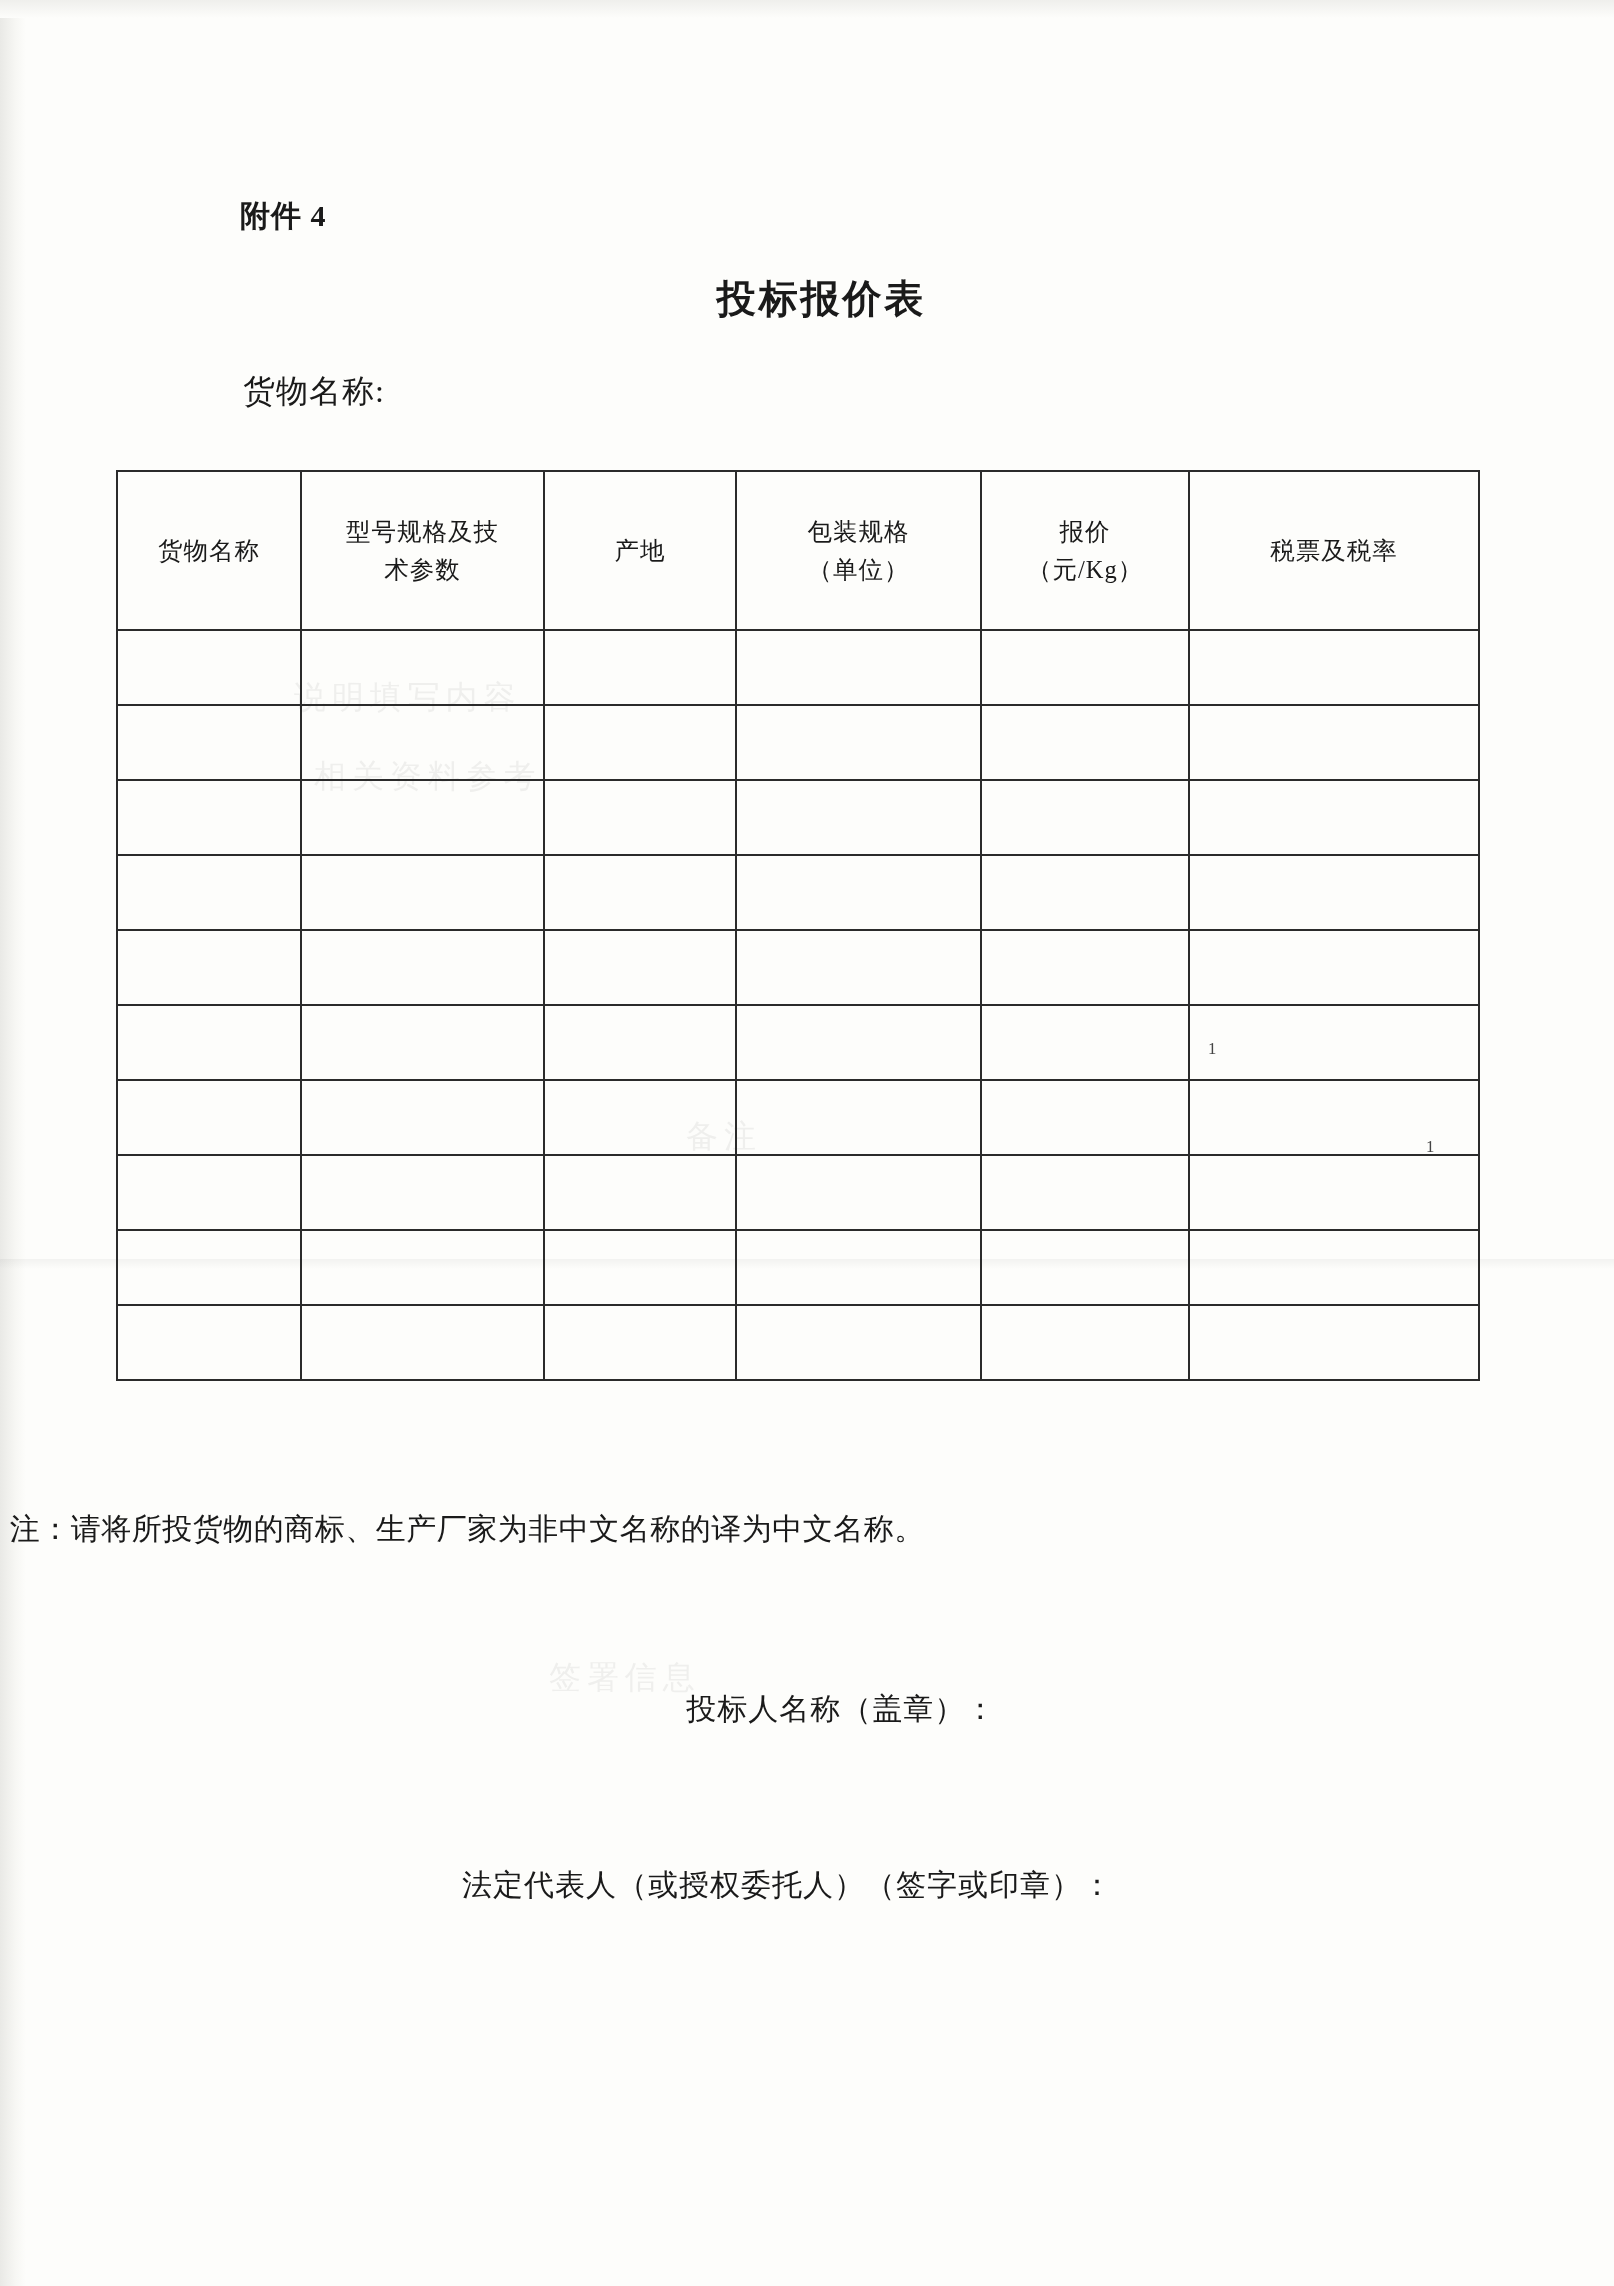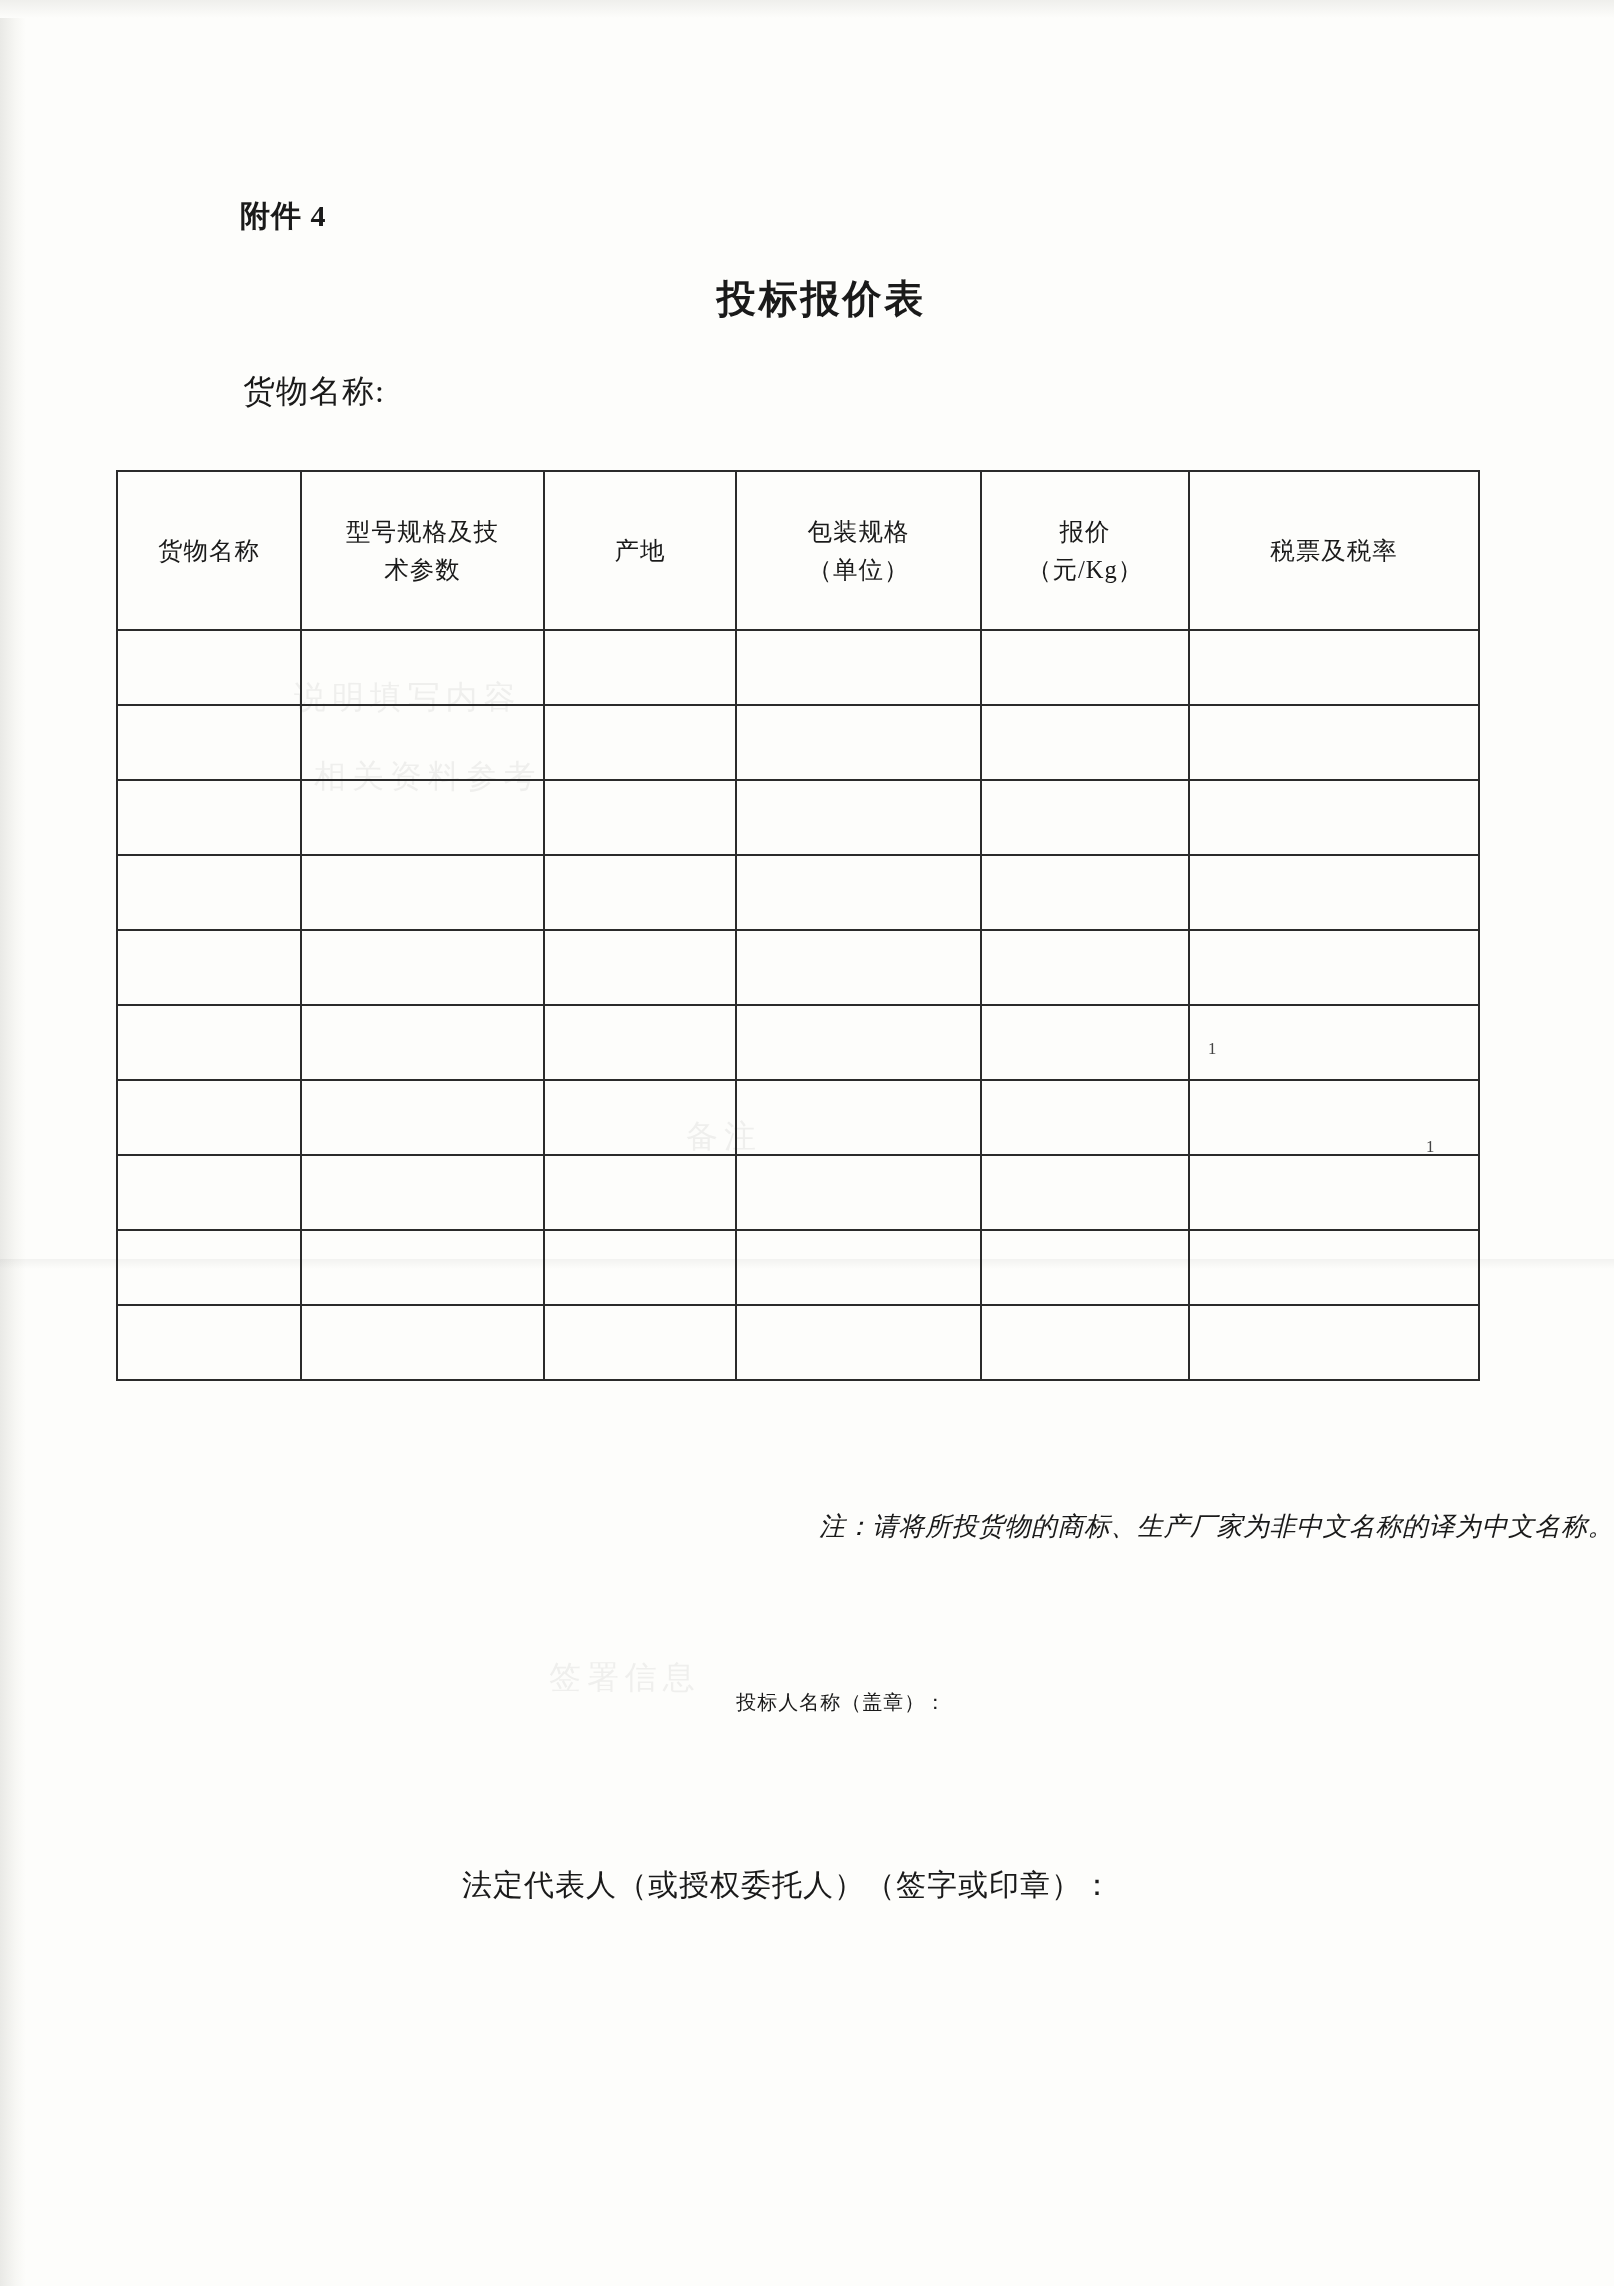--- a/index.html
+++ b/index.html
@@ -112,33 +112,32 @@
     color: #444;
     font-family: "Liberation Serif", serif;
   }
   .stray-1 { left: 1208px; top: 1039px; }
   .stray-2 { left: 1426px; top: 1137px; }
 
   .note {
     position: absolute;
     left: 0; right: 0;
     top: 1509px;
-    text-align: right;
-    font-size: 26px;
+    text-align: left;
+    font-size: 30px;
     letter-spacing: 0.5px;
-    font-style: italic;
   }
   .note .inner { display: inline-block; padding-left: 9.8px; }
 
   .bidder-name {
     position: absolute;
     left: 0; right: 0;
     top: 1689px;
     text-align: center;
-    font-size: 20px;
+    font-size: 30px;
     letter-spacing: 1px;
     margin-left: 41px;
   }
   .bidder-name .inner { display: inline-block; padding-left: 27.4px; }
 
   .legal-rep {
     position: absolute;
     left: 0; right: 0;
     top: 1857px;
     text-align: center;

